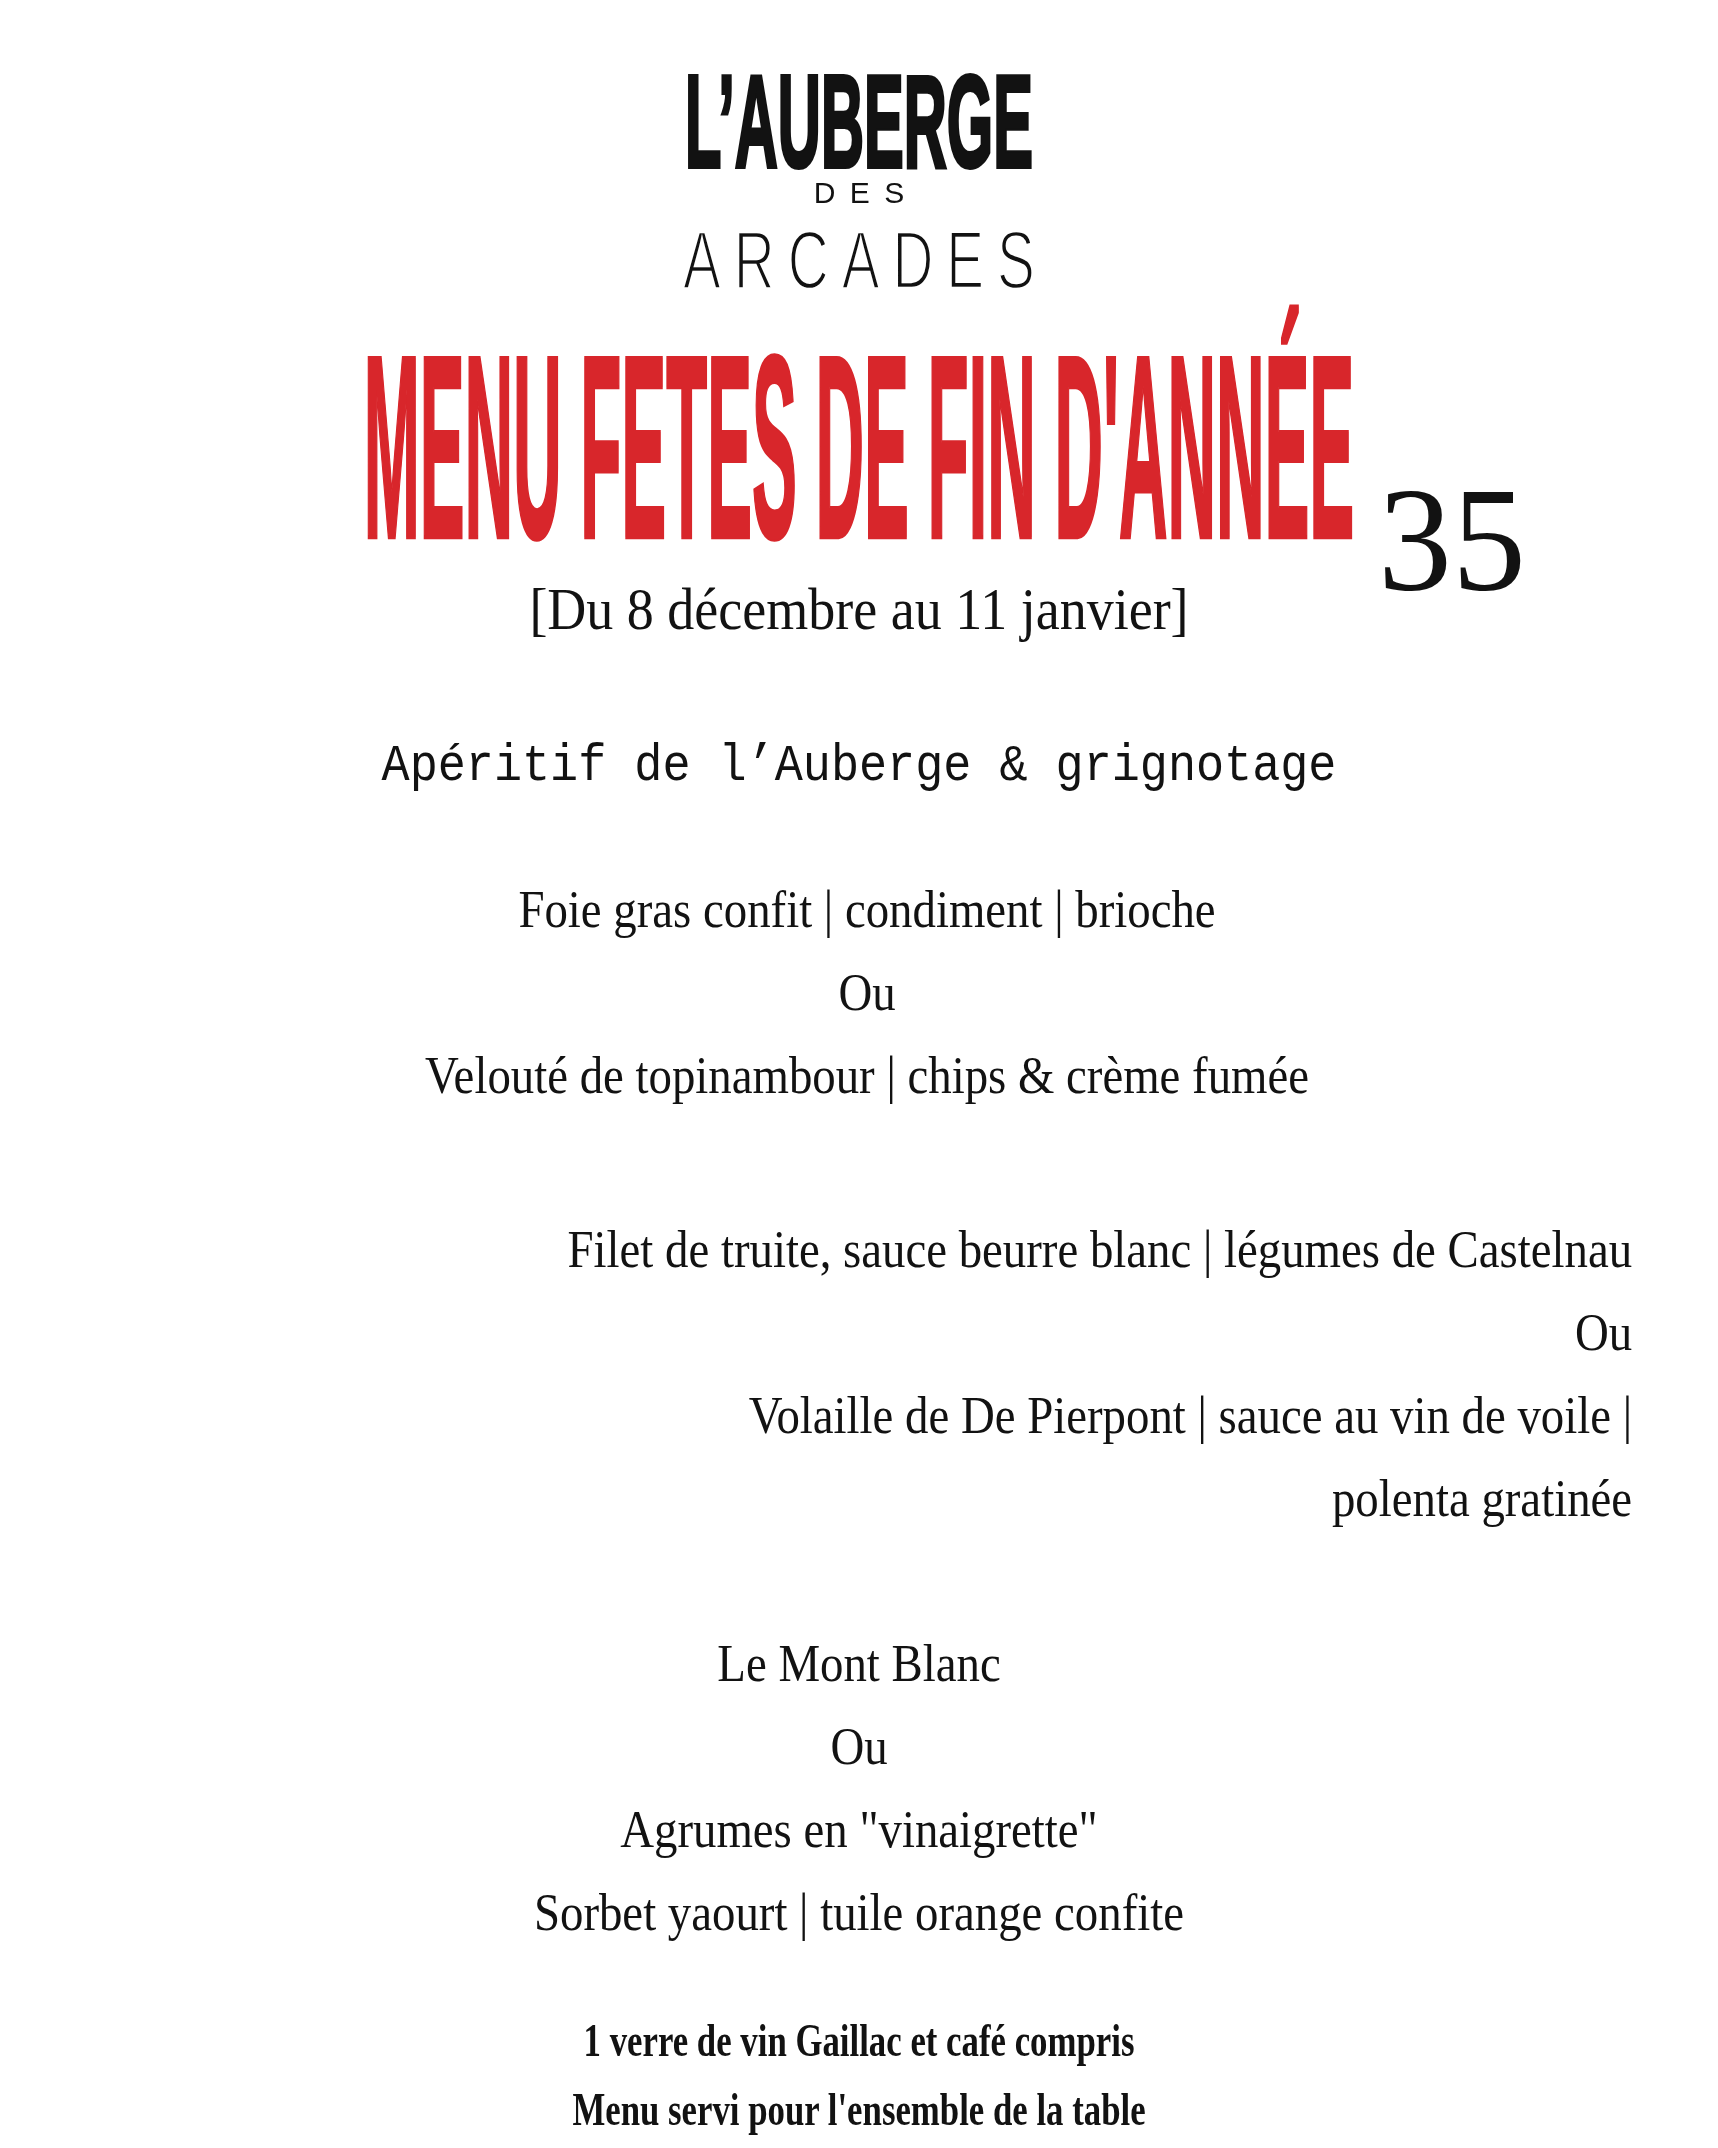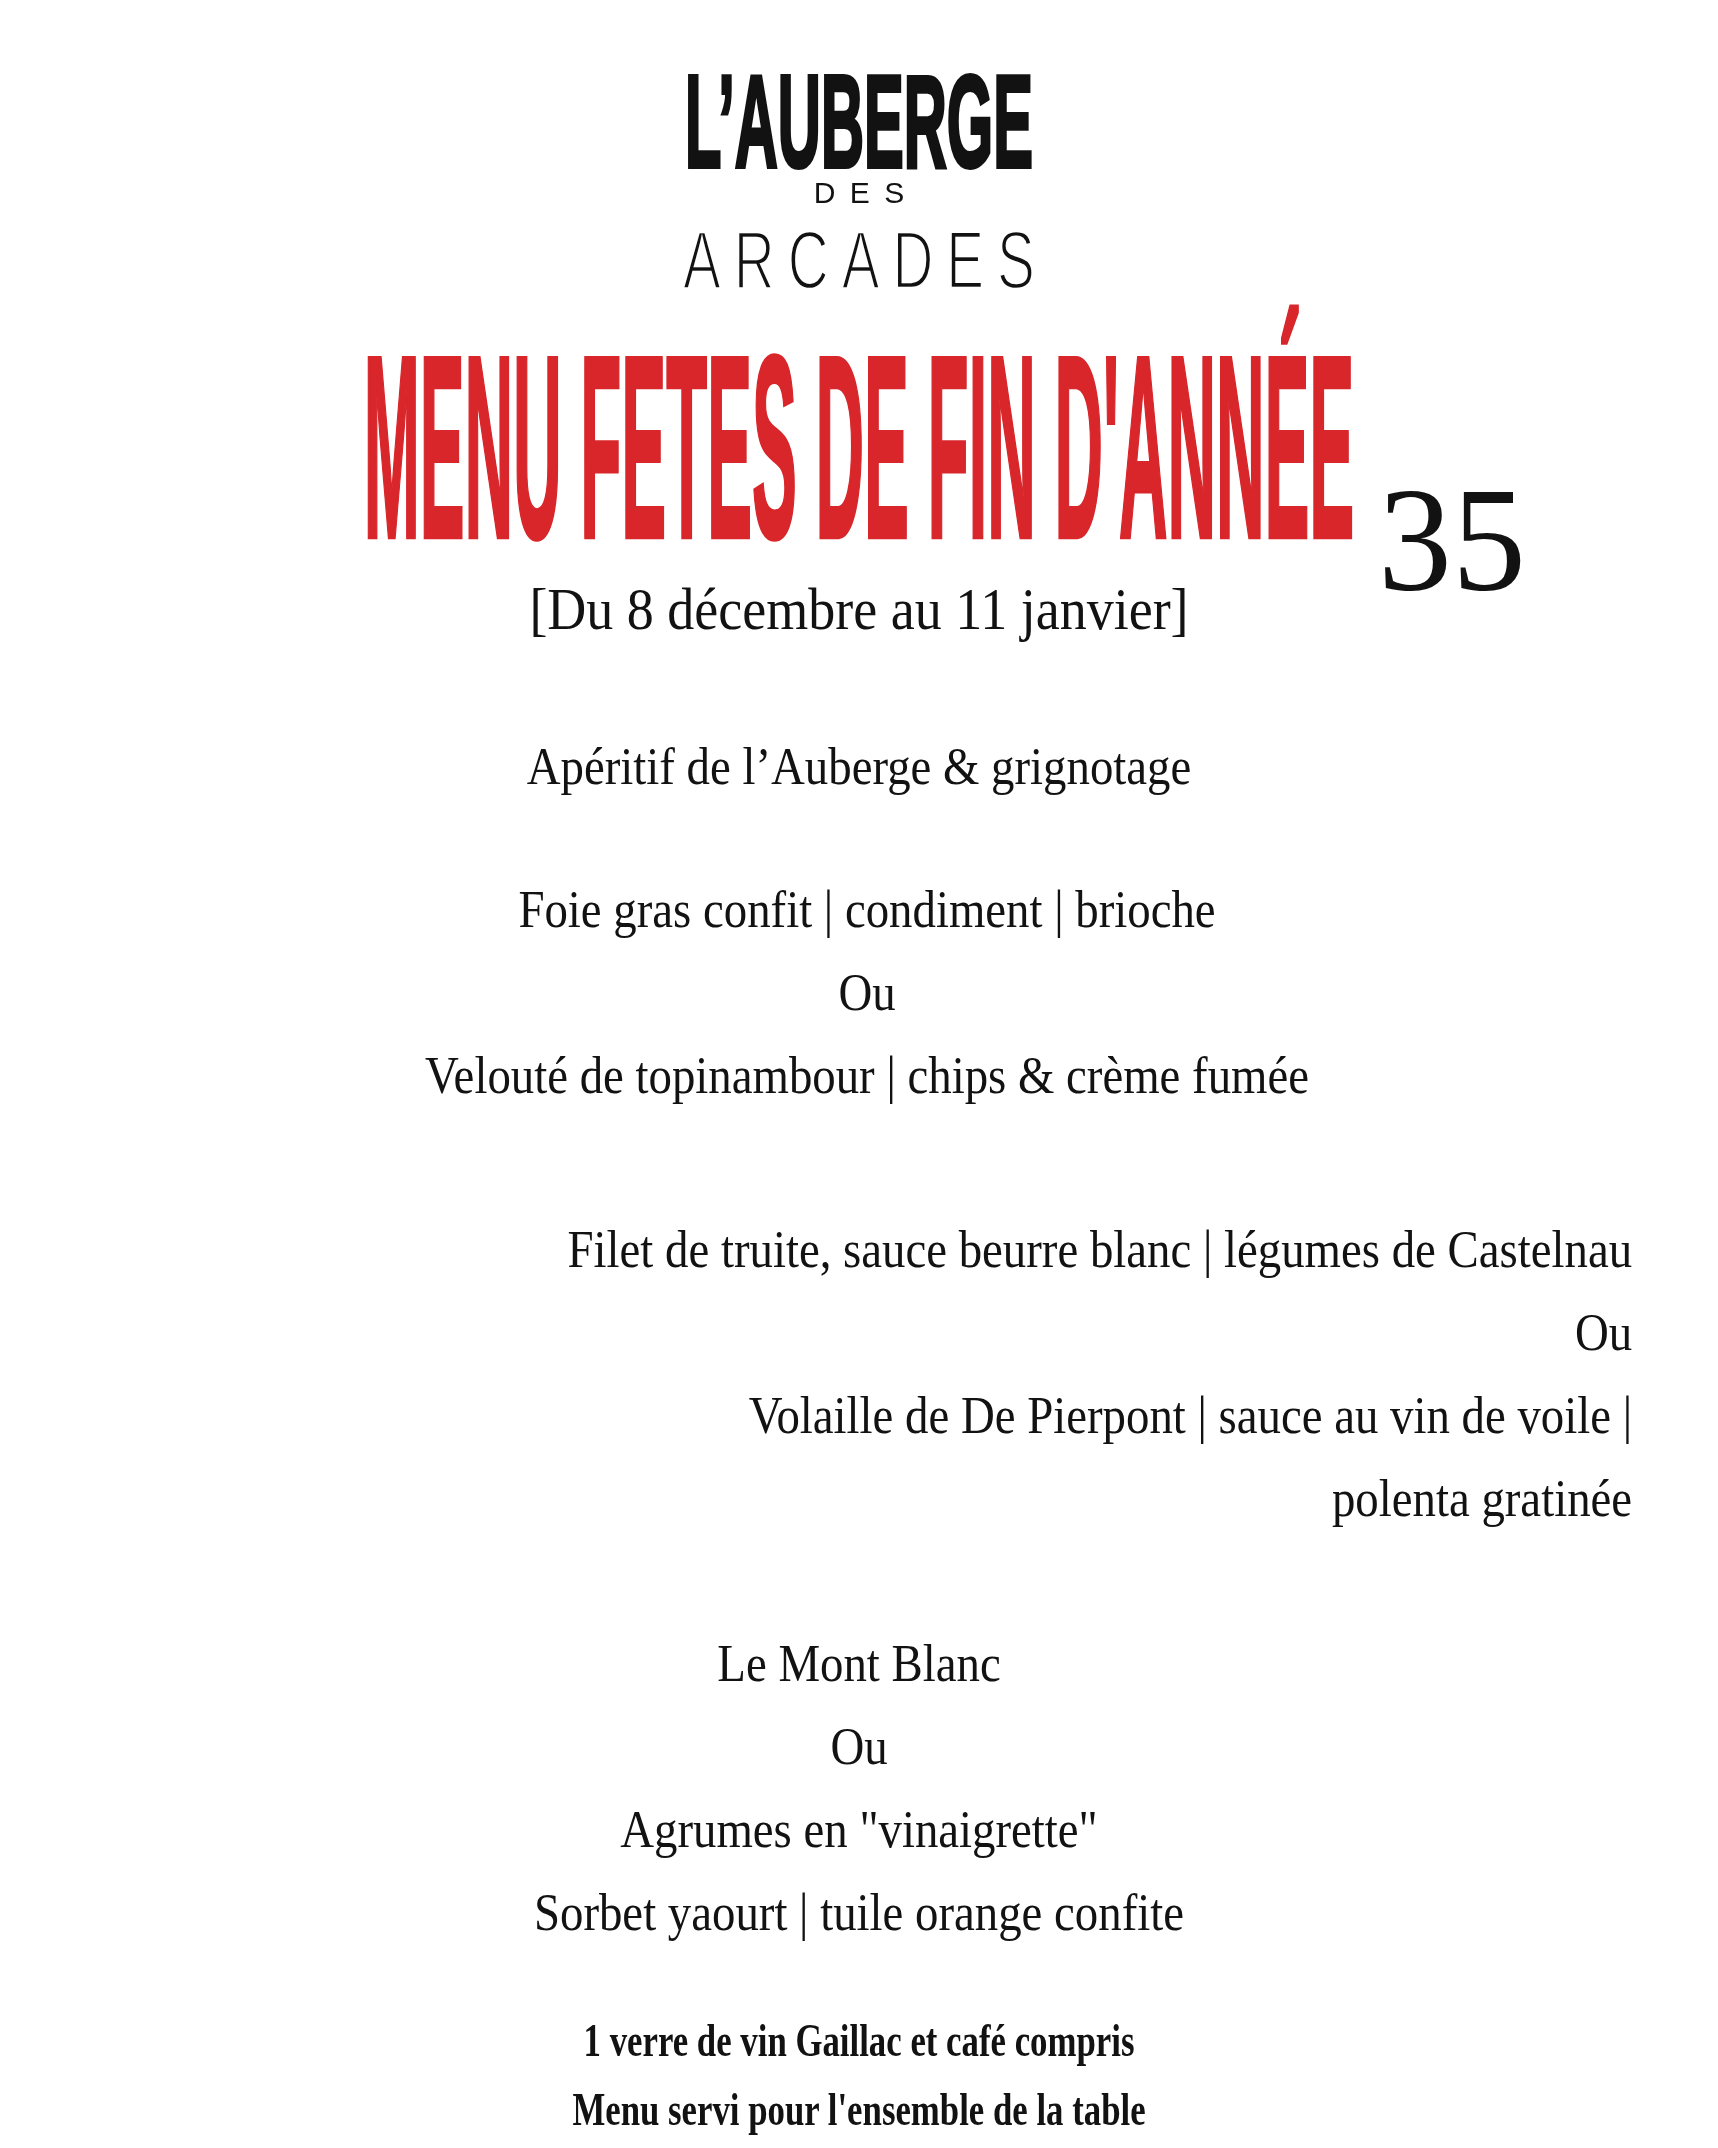--- a/index.html
+++ b/index.html
@@ -80,21 +80,21 @@
     margin-top:6.7px;
     font-size:60px;
     line-height:67px;
     transform:scaleX(0.90);
     transform-origin:center;
     white-space:nowrap;
   }
 
   
   .course{margin:0;padding:0;}
-  .course-aperitif{margin-top:82px;}
+  .course-aperitif{margin-top:82px;font-family:Liberation Mono, monospace;}
   .course-starters{margin-top:60px;margin-left:16px;}
   .course-mains{margin-top:91px;text-align:right;}
   .course-desserts{margin-top:82px;}
   .line{
     margin:0;
     font-size:52px;
     line-height:83px;
     transform:scaleX(0.90);
     transform-origin:center;
     white-space:nowrap;

